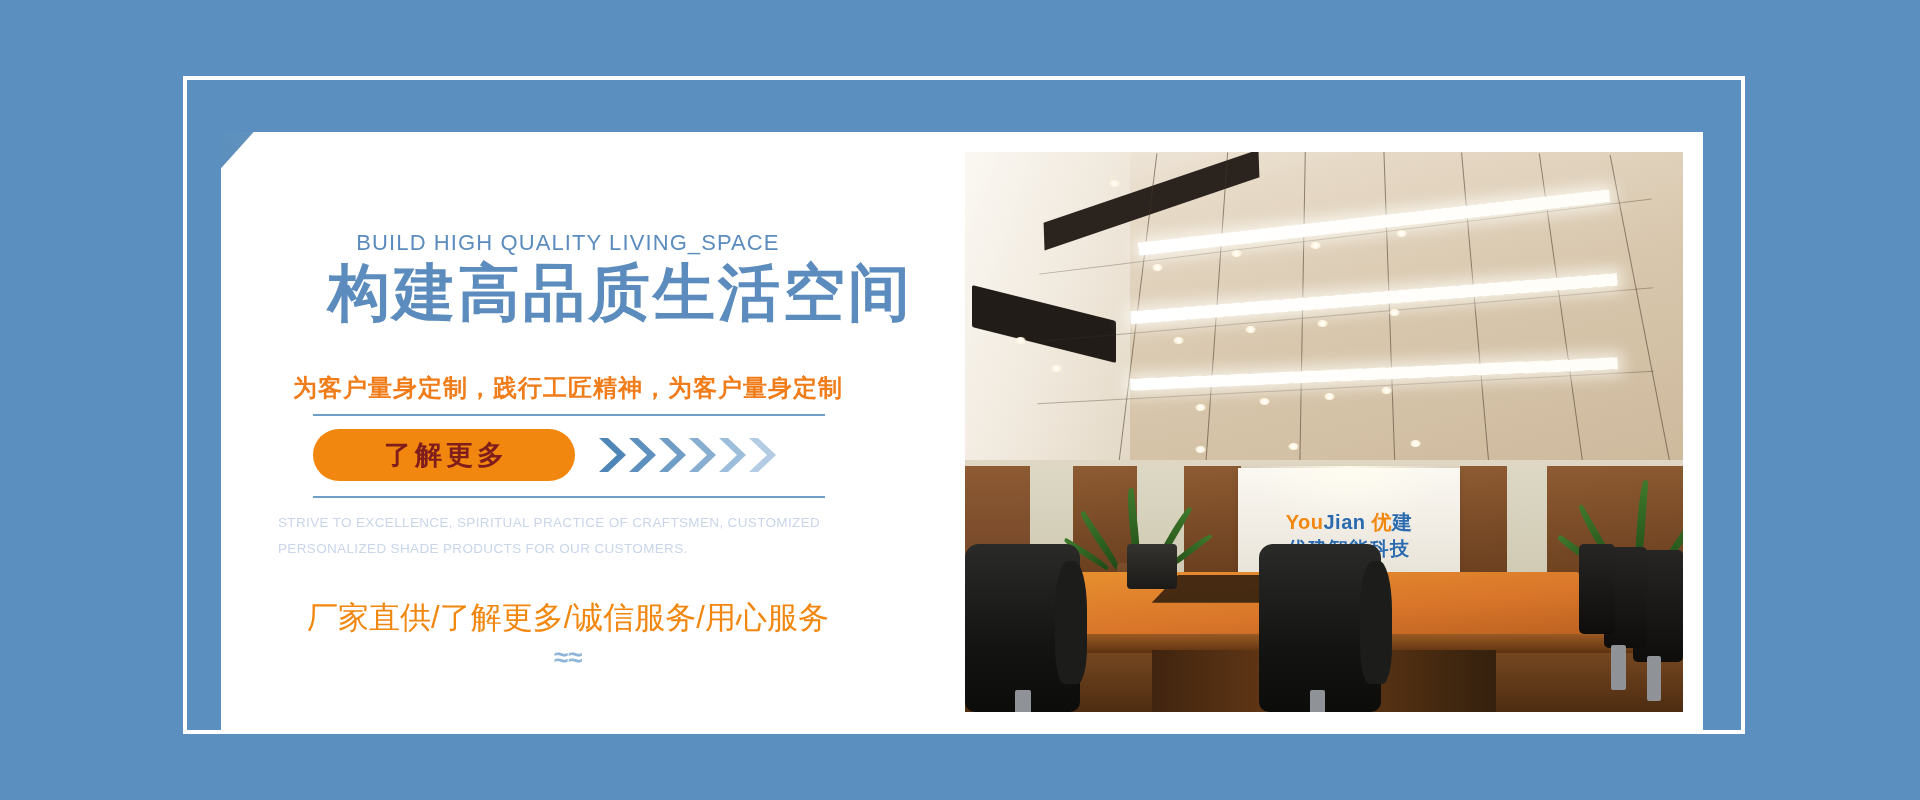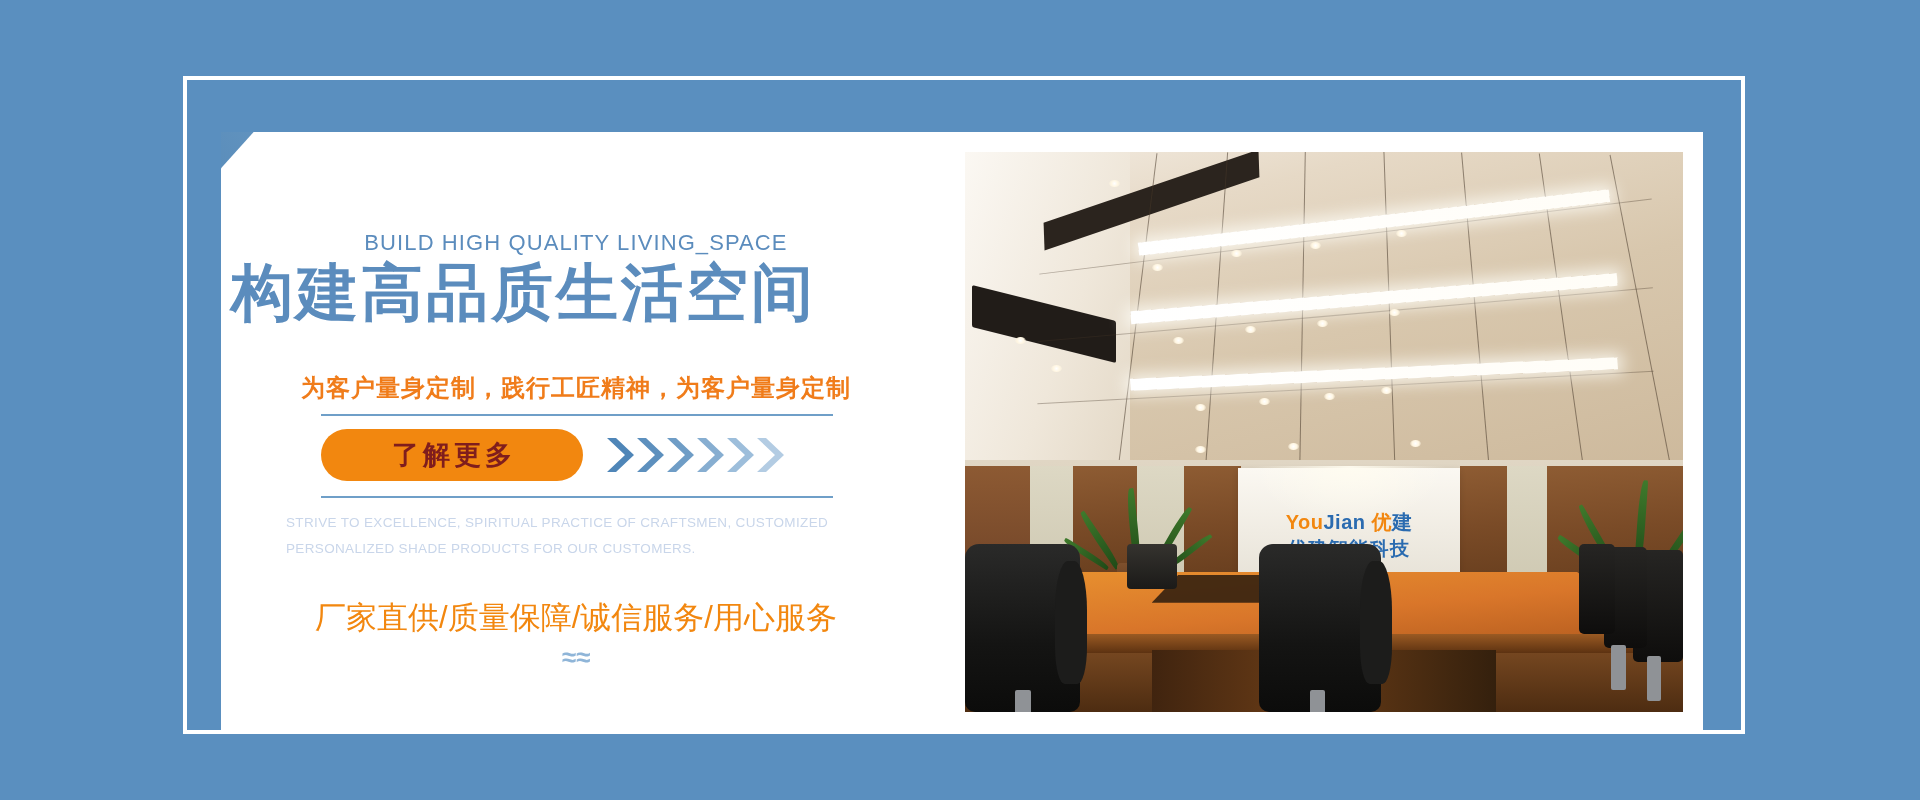--- a/index.html
+++ b/index.html
@@ -51,39 +51,39 @@
     font-size:30px;
     letter-spacing:11px;
     font-weight:400;
     text-indent:11px;
     white-space:nowrap;
   }
 
   
   .left-col{
     position:absolute;
-    left:10px; top:0;
+    left:2px; top:0;
     width:690px; height:600px;
   }
 
   .eyebrow{
     position:absolute;
     left:0; top:98px; width:690px;
     text-align:center;
     color:#5b8cbd;
     font-size:22px;
     letter-spacing:1.1px;
     font-weight:400;
     white-space:nowrap;
   }
 
   .headline{
     position:absolute;
     left:0; top:125px; width:690px;
-    text-align:left;
+    text-align:right;
     color:#5b8cbd;
     font-size:62px;
     font-weight:bold;
     letter-spacing:3px;
     line-height:1.15;
     white-space:nowrap;
   }
 
   .subhead{
     position:absolute;
@@ -400,21 +400,21 @@
       </div>
     </div>
 
     <div class="rule bottom"></div>
 
     <div class="fineprint">
       <div>STRIVE TO EXCELLENCE, SPIRITUAL PRACTICE OF CRAFTSMEN, CUSTOMIZED</div>
       <div>PERSONALIZED SHADE PRODUCTS FOR OUR CUSTOMERS.</div>
     </div>
 
-    <div class="tagline">厂家直供/质量保障/诚信服务/用心服务</div>
+    <div class="tagline">厂家直供/了解更多/诚信服务/用心服务</div>
 
     <div class="wave">≈≈</div>
   </div>
 
   <div class="photo">
 
     <div class="ceiling"></div>
     <div class="ceil-soffit-l"></div>
     <div class="soffit-dark"></div>
     <div class="soffit-dark2"></div>

